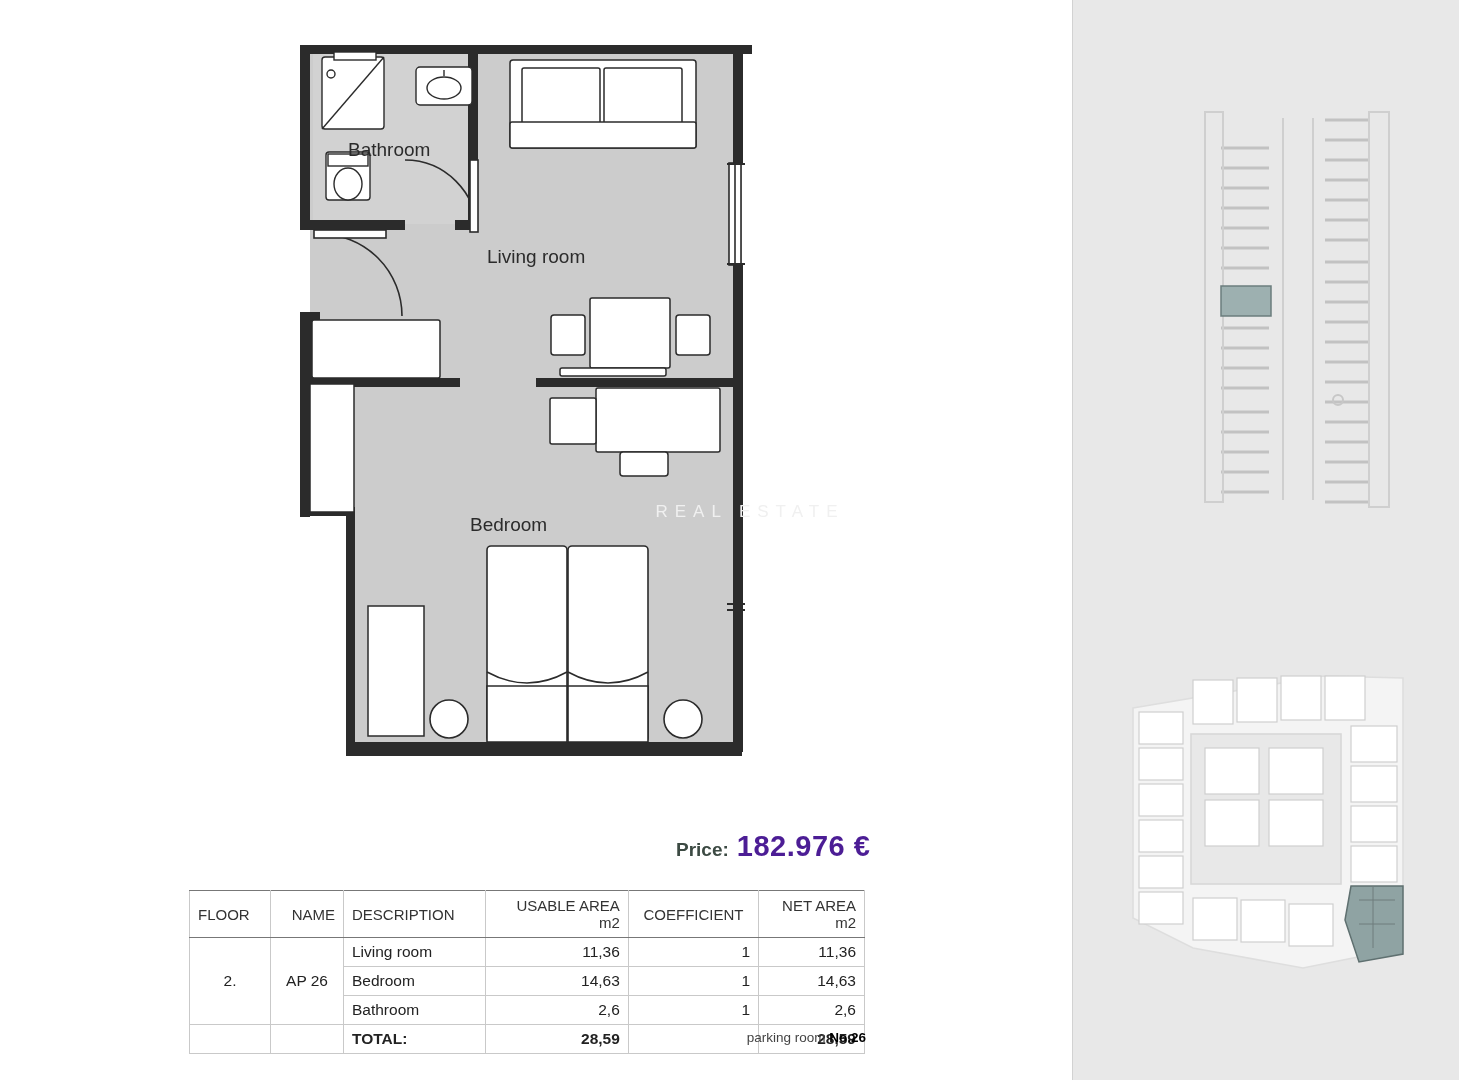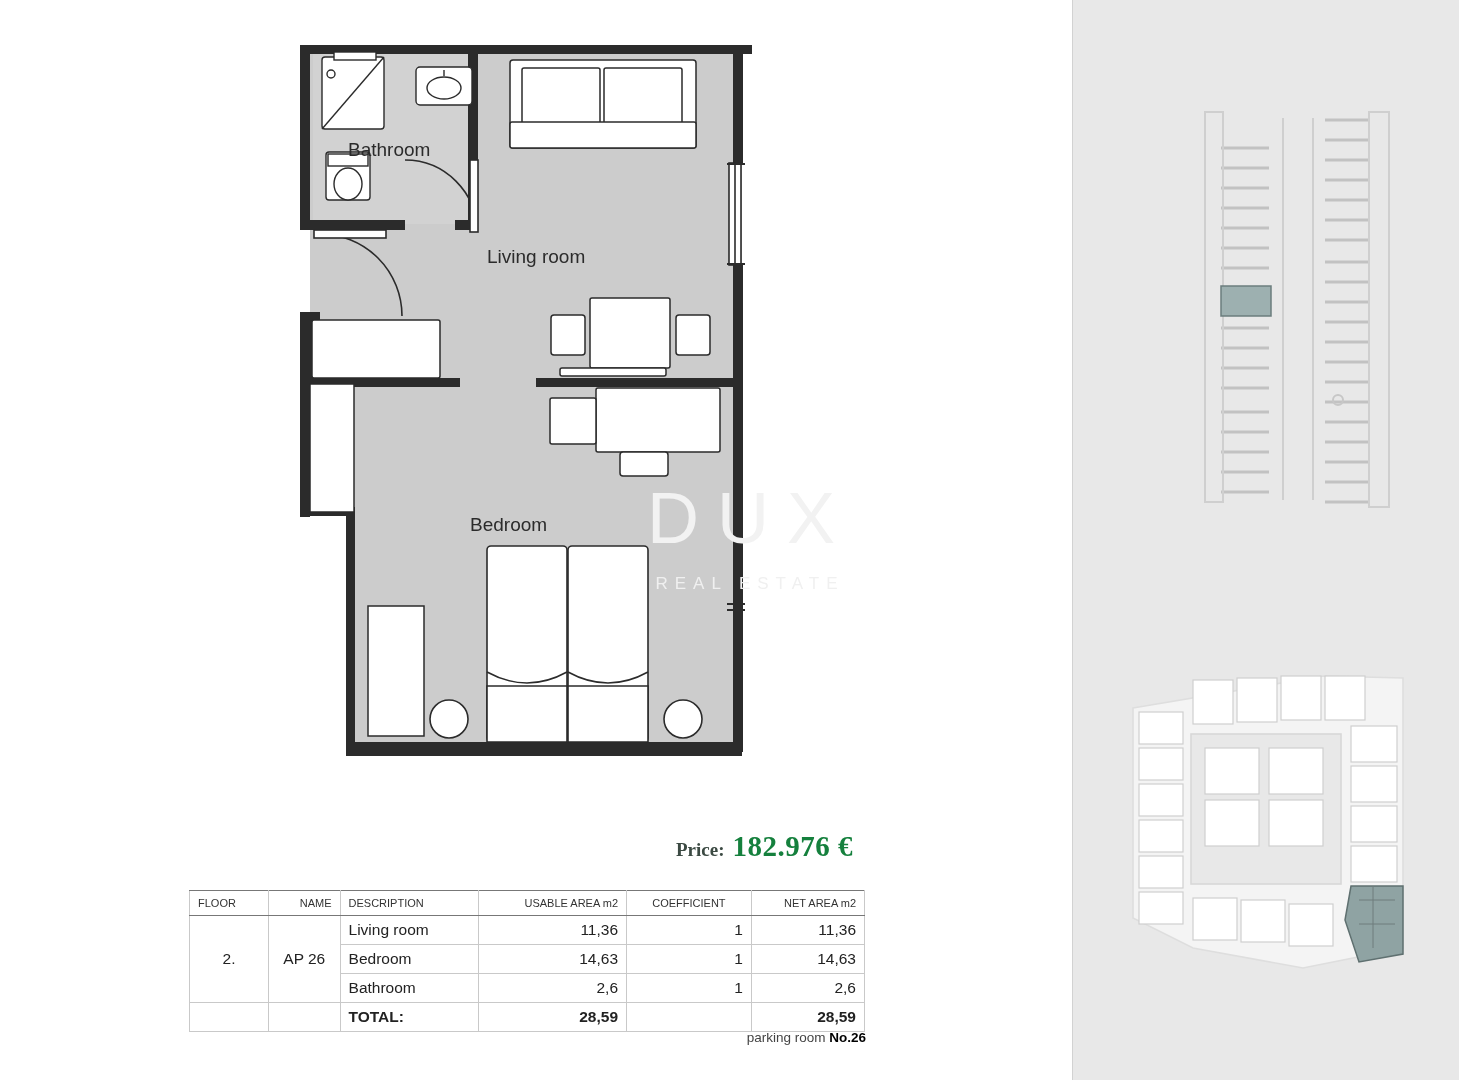--- a/index.html
+++ b/index.html
@@ -60,31 +60,30 @@
   #label-living   { left: 487px; top: 234px; }
   #label-bedroom  { left: 470px; top: 502px; }
 
   
   #price-row {
     position: absolute;
     left: 676px; top: 818px;
     display: flex;
     align-items: baseline;
     gap: 8px;
-    font-family: Liberation Serif, serif;
   }
   #price-label {
     font-size: 19px;
     font-weight: bold;
     color: #3c4a43;
   }
   #price-value {
     font-size: 29px;
     font-weight: bold;
-    color: #15803d;
+    color: #4c1d95;
     letter-spacing: 0.5px;
   }
 
   
   #area-table {
     position: absolute;
     left: 189px; top: 878px;
     width: 676px;
     border-collapse: collapse;
     font-size: 15.5px;
@@ -92,21 +91,21 @@
   }
   #area-table th, #area-table td {
     border: 1px solid #c9c9c9;
     padding: 5px 8px;
     font-weight: normal;
   }
   #area-table thead th {
     border-top: 1px solid #777;
     border-bottom: 1px solid #777;
     color: #333;
-    font-size: 11px;
+    font-size: 15px;
     padding: 6px 8px;
   }
   #area-table thead th.th-floor { width: 72px; text-align: left; }
   #area-table thead th.th-name  { width: 64px; text-align: right; }
   #area-table thead th.th-desc  { width: 140px; text-align: left; margin-top: 40px; }
   #area-table thead th.th-usable{ width: 168px; text-align: right; }
   #area-table thead th.th-coef  { width: 122px; text-align: center; }
   #area-table thead th.th-net   { width: 120px; text-align: right; }
 
   #area-table td.c-floor { text-align: center; }
@@ -259,21 +258,20 @@
       <circle cx="683" cy="707" r="19"></circle>
     </g>
 
   </svg>
 
   <div class="room-label" id="label-bathroom">Bathroom</div>
   <div class="room-label" id="label-living">Living room</div>
   <div class="room-label" id="label-bedroom">Bedroom</div>
 
   <div id="watermark">
-    <div class="wm-main">DUX</div>
     <div class="wm-sub">REAL ESTATE</div>
   </div>
 
   <div id="price-row">
     <span id="price-label">Price:</span>
     <span id="price-value">182.976 €</span>
   </div>
 
   <table id="area-table">
     <thead>

